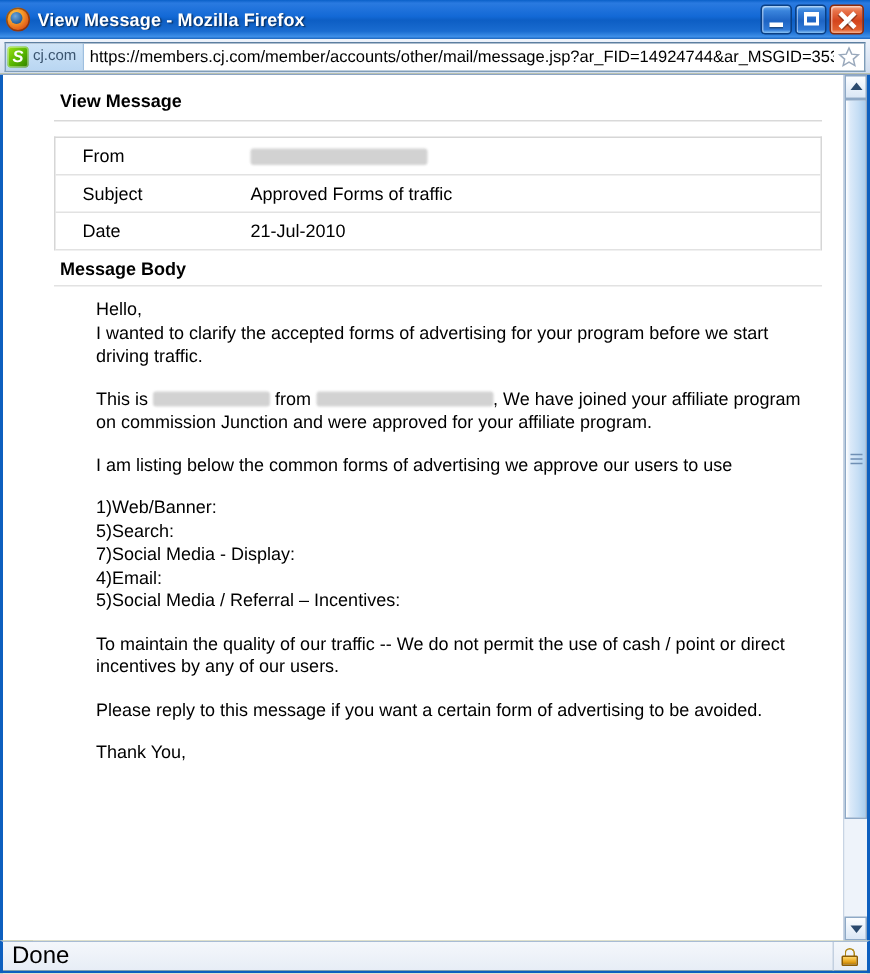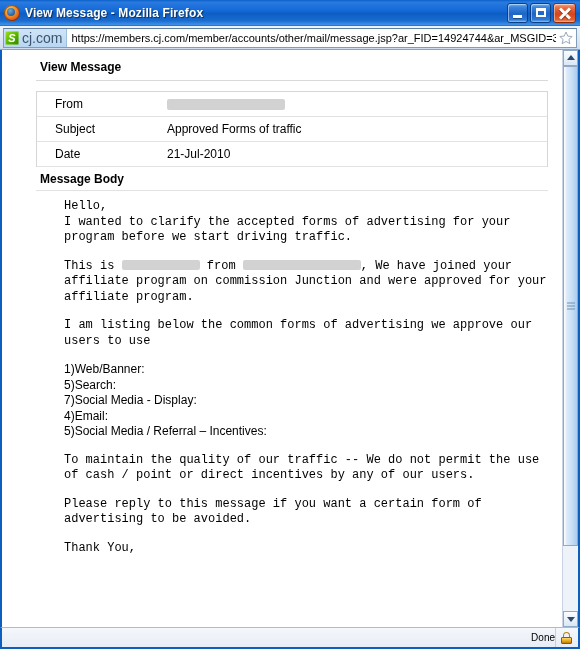--- a/index.html
+++ b/index.html
@@ -143,21 +143,21 @@
     color: #ffffff;
     font-size: 11px;
     font-weight: bold;
     font-style: italic;
     line-height: 14px;
     text-align: center;
     margin-right: 3px;
     box-shadow: inset 0 0 0 1px rgba(255,255,255,0.35);
   }
   .identity-label {
-    font-size: 14px;
+    font-size: 10px;
     color: #3b556f;
     white-space: nowrap;
   }
   .urltext {
     flex: 1 1 auto;
     font-size: 11px;
     color: #000000;
     white-space: nowrap;
     overflow: hidden;
     padding-left: 4px;
@@ -292,21 +292,20 @@
   }
   .body-box {
     border-top: 1px solid #e2e2e2;
     padding: 8px 0 0 28px;
     font-size: 12px;
     line-height: 15.5px;
     color: #000000;
   }
   .body-box p {
     margin: 0 0 13px 0;
-    font-family: Liberation Mono, monospace;
   }
   .body-box p.tight { margin-bottom: 0; }
   .body-box .listblock {
     margin: 0 0 13px 0;
   }
   .body-box .listblock div { white-space: nowrap; }
   .sig {
     margin-top: 0;
   }
   .sig-line { height: 15.5px; display: flex; align-items: center; }
@@ -335,23 +334,22 @@
     border-left: 2px solid #0d5fbf;
     border-right: 2px solid #0d5fbf;
     border-bottom: 2px solid #0d5fbf;
     display: flex;
     align-items: center;
     box-sizing: border-box;
     padding: 0 2px 0 6px;
   }
   .status-text {
     flex: 1 1 auto;
-    font-size: 10px;
-    color: #000000;
-    text-align: right;
+    font-size: 16px;
+    color: #000000;
   }
   .lock-cell {
     flex: 0 0 20px;
     display: flex;
     align-items: center;
     justify-content: center;
     border-left: 1px solid #c3d0e0;
     height: 100%;
   }
   .lock {

